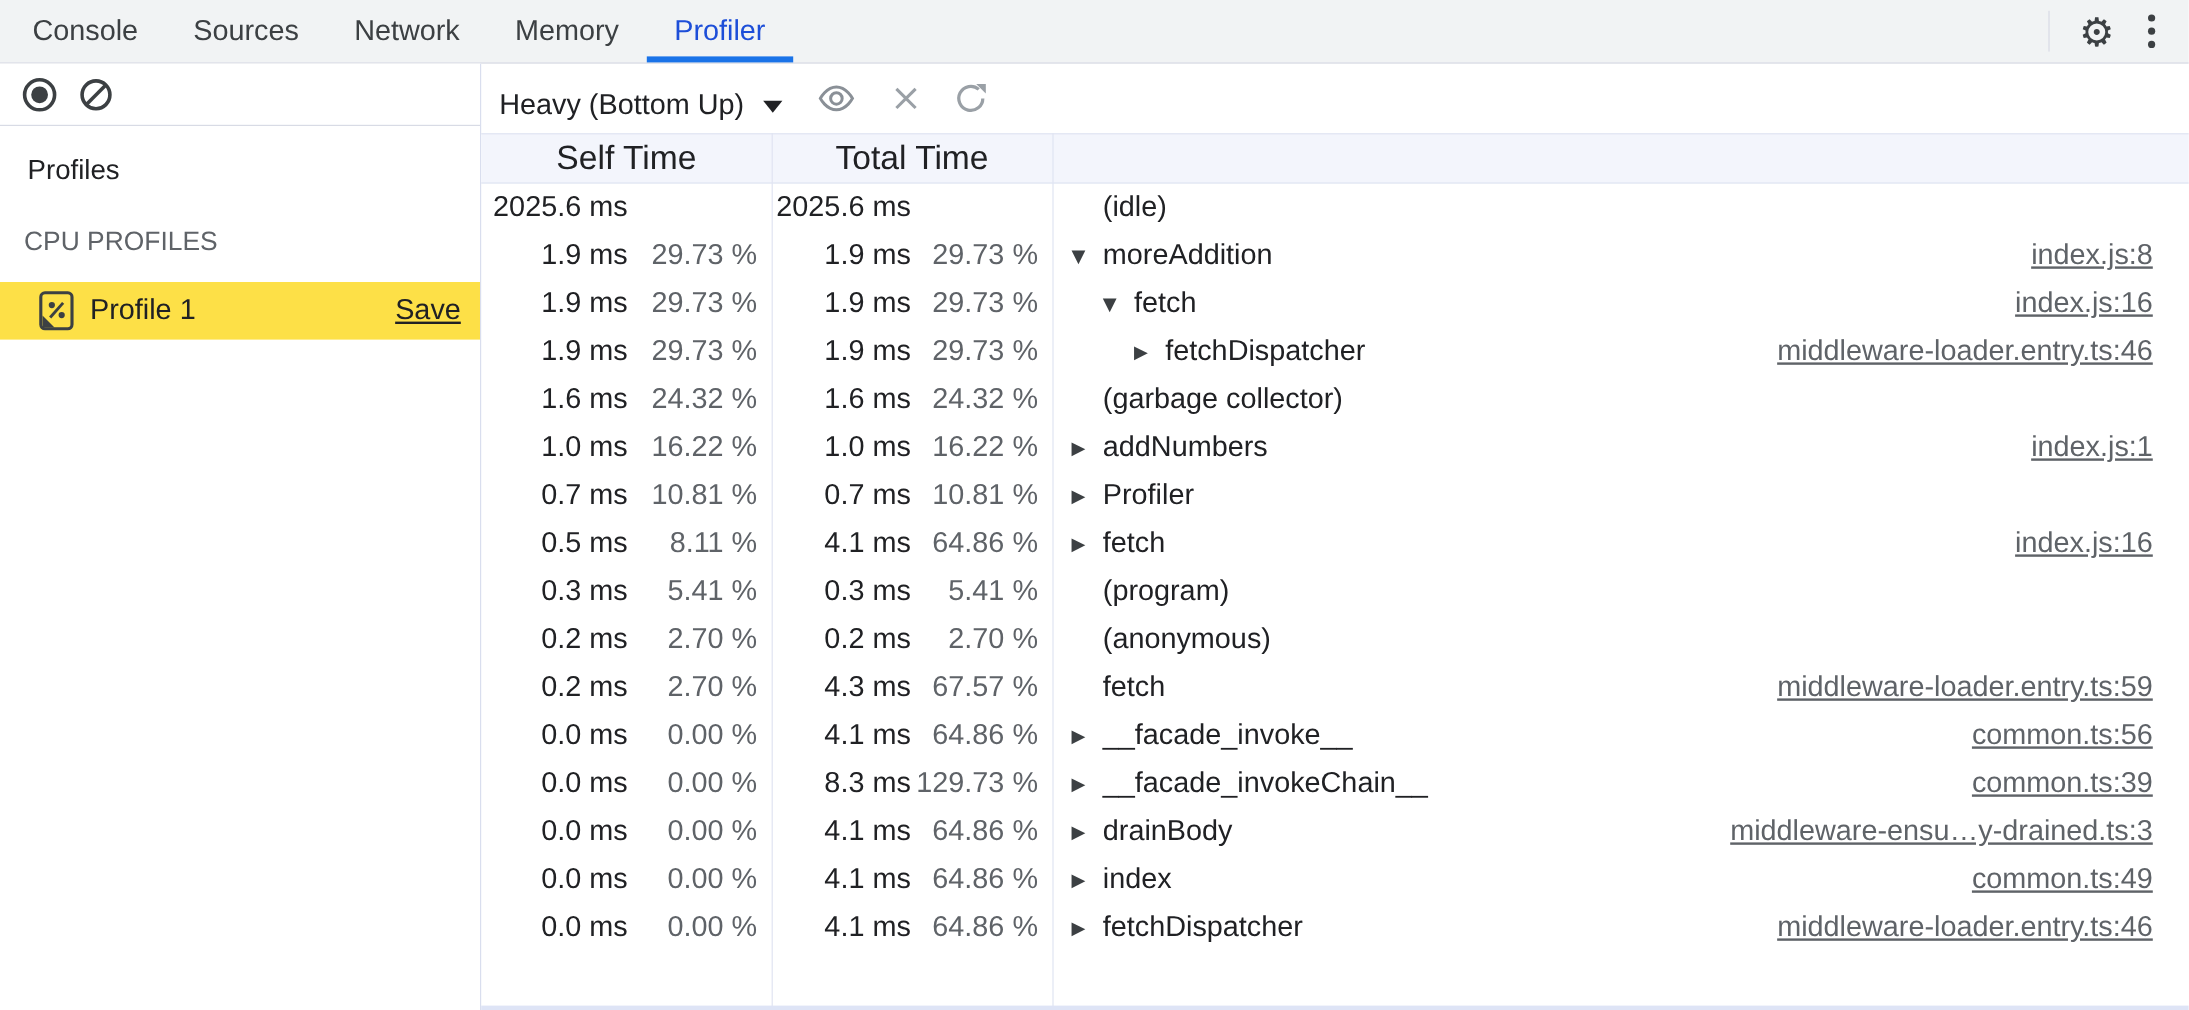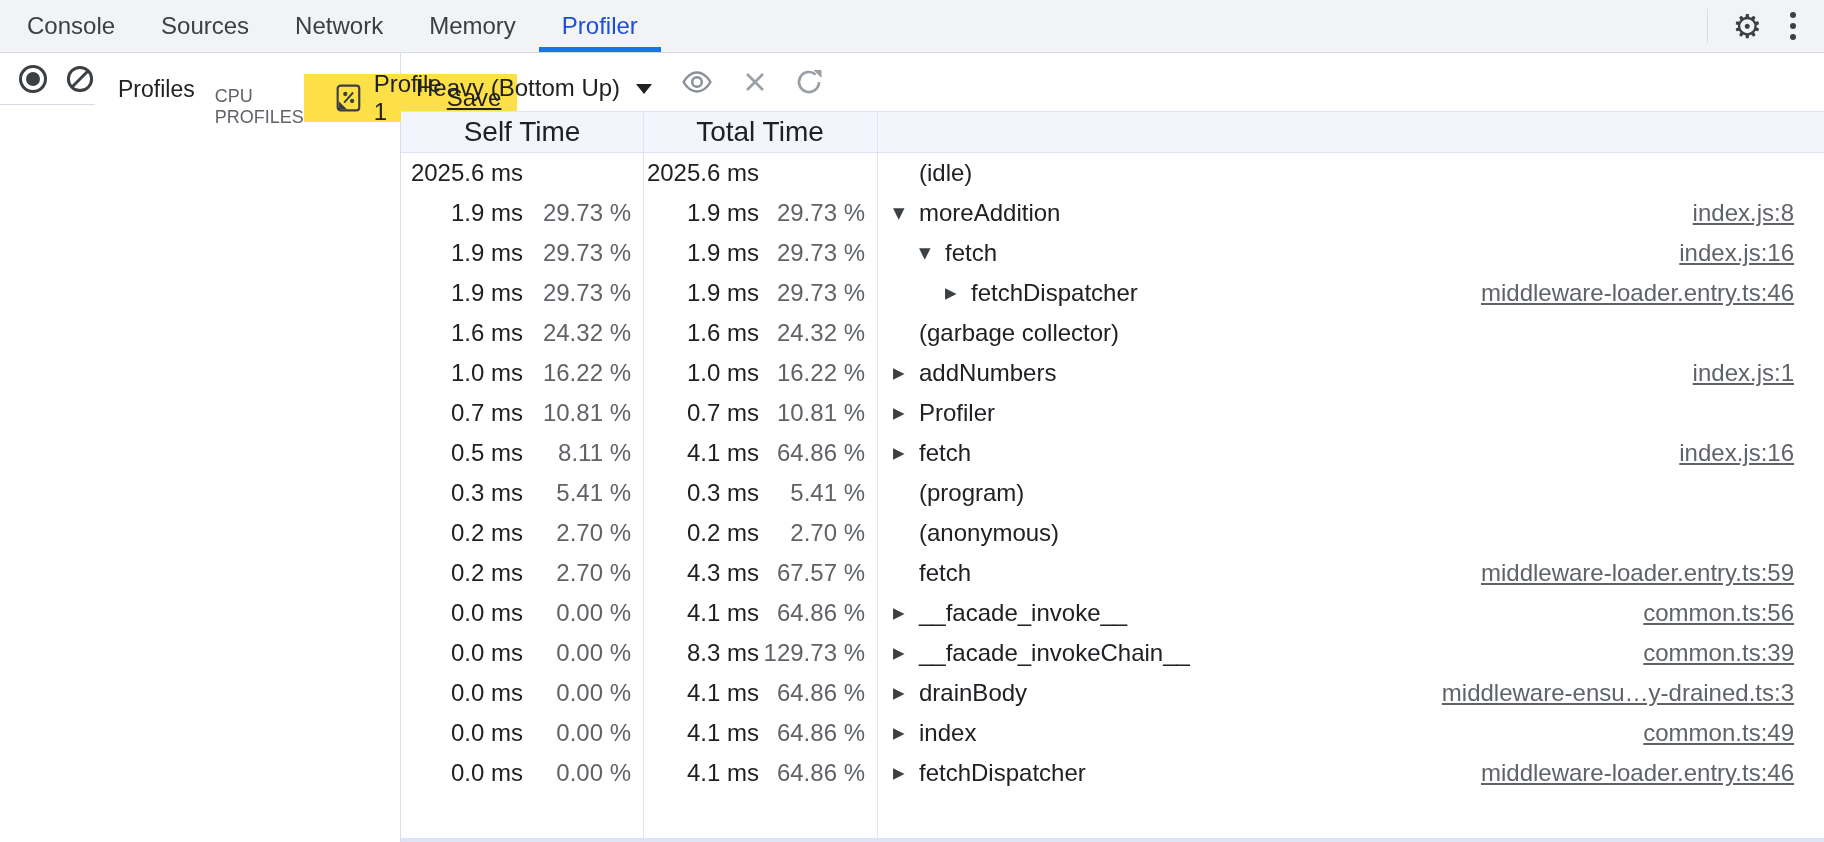--- a/index.html
+++ b/index.html
@@ -19,28 +19,28 @@
   .tabbar-divider { width:1px; height:34px; background:#d8dbe5; }
   .gear { font-family:"DejaVu Sans",sans-serif; font-size:33px; color:#3c4043; line-height:1; }
   .kebab { display:flex; flex-direction:column; gap:5px; padding:4px; }
   .kebab i { width:6px; height:6px; border-radius:50%; background:#3c4043; }
 
   
   .content { flex:1; display:flex; min-height:0; position:relative; }
 
   
   .left-pane { width:401px; flex:none; border-right:1px solid #d9deee;
-               display:flex; flex-direction:row; background:#fff; }
+               display:flex; flex-direction:column; background:#fff; }
   .left-toolbar { height:52px; flex:none; border-bottom:1px solid #d8dbe5;
                   display:flex; align-items:center; gap:18px; padding-left:19px; }
   .record-btn { width:28px; height:28px; border:3px solid #3c4043; border-radius:50%; position:relative; }
   .record-btn::after { content:""; position:absolute; left:50%; top:50%; width:14px; height:14px;
                        margin:-7px 0 0 -7px; border-radius:50%; background:#3c4043; }
   .profiles-title { margin:23px 0 0 23px; font-size:23px; color:#202124; }
-  .cpu-title { margin:33px 0 0 20px; font-size:18px; color:#5f6368; }
+  .cpu-title { margin:33px 0 0 20px; font-size:22px; color:#5f6368; }
   .profile-row { margin-top:21px; height:48px; background:#fde047;
                  display:flex; align-items:center; padding:0 16px 0 32px; }
   .profile-name { margin-left:13px; font-size:24px; color:#202124; }
   .save-link { margin-left:auto; font-size:24px; color:#202124; text-decoration:underline; cursor:pointer; }
 
   
   .right-pane { flex:1; min-width:0; display:flex; flex-direction:column; position:relative; }
   .right-toolbar { height:58px; flex:none; display:flex; align-items:center; padding-left:15px; gap:27px; }
   .dropdown { display:flex; align-items:center; gap:16px; font-size:24px; color:#202124; cursor:pointer;margin-top:12px; }
   .caret { width:0; height:0; border-left:8px solid transparent; border-right:8px solid transparent;

